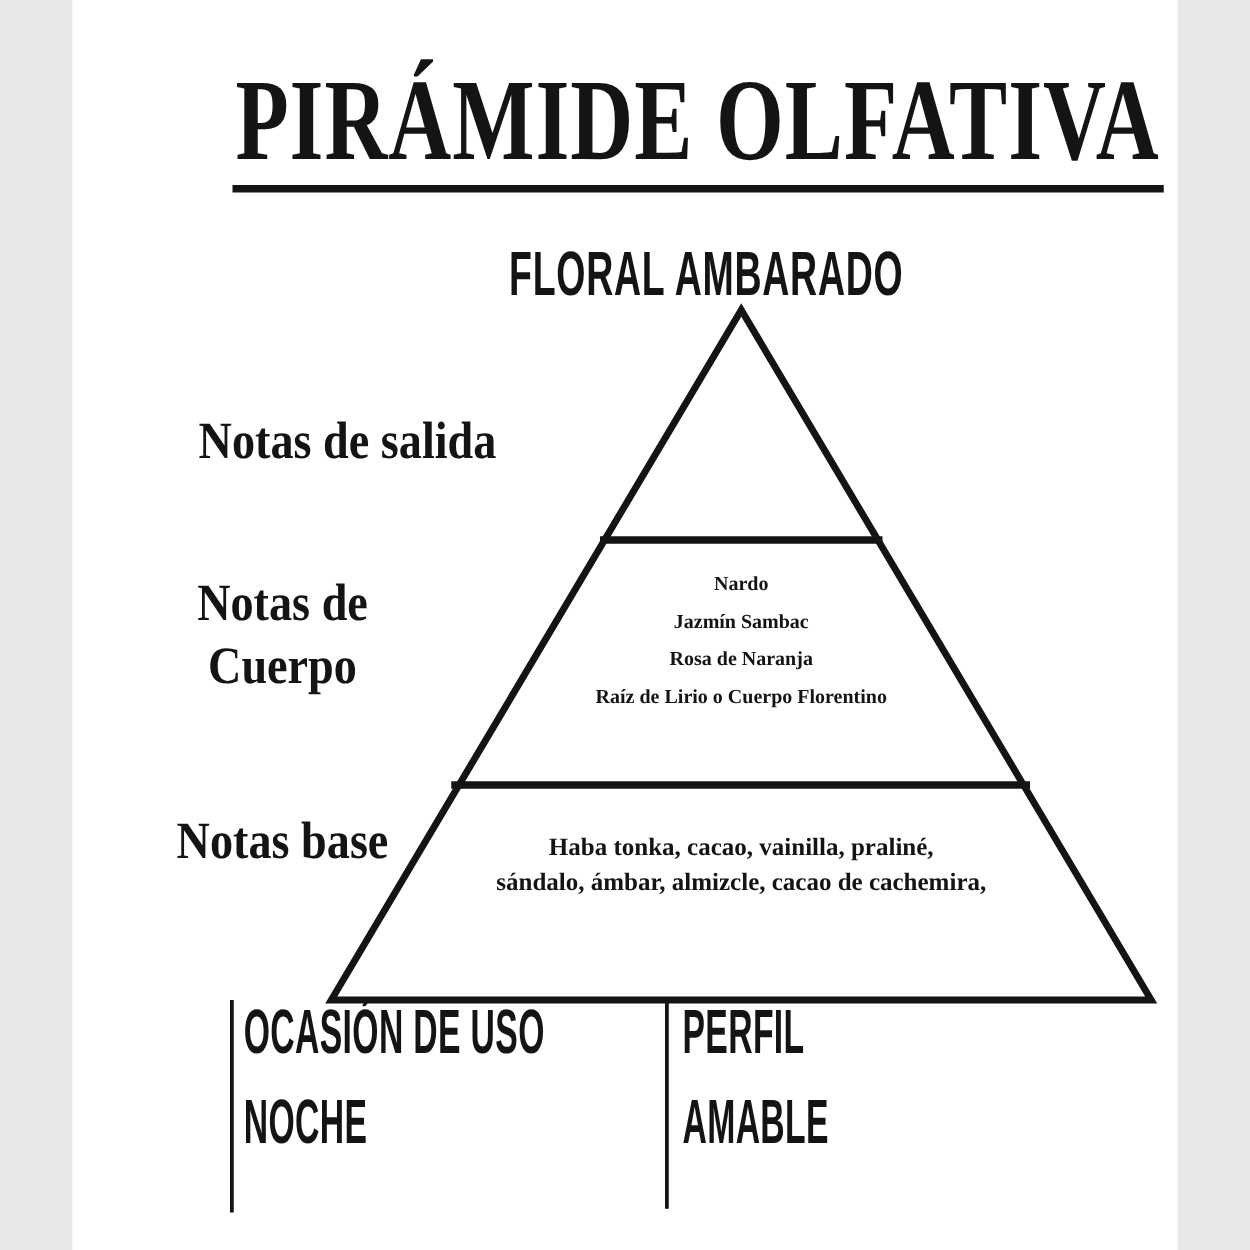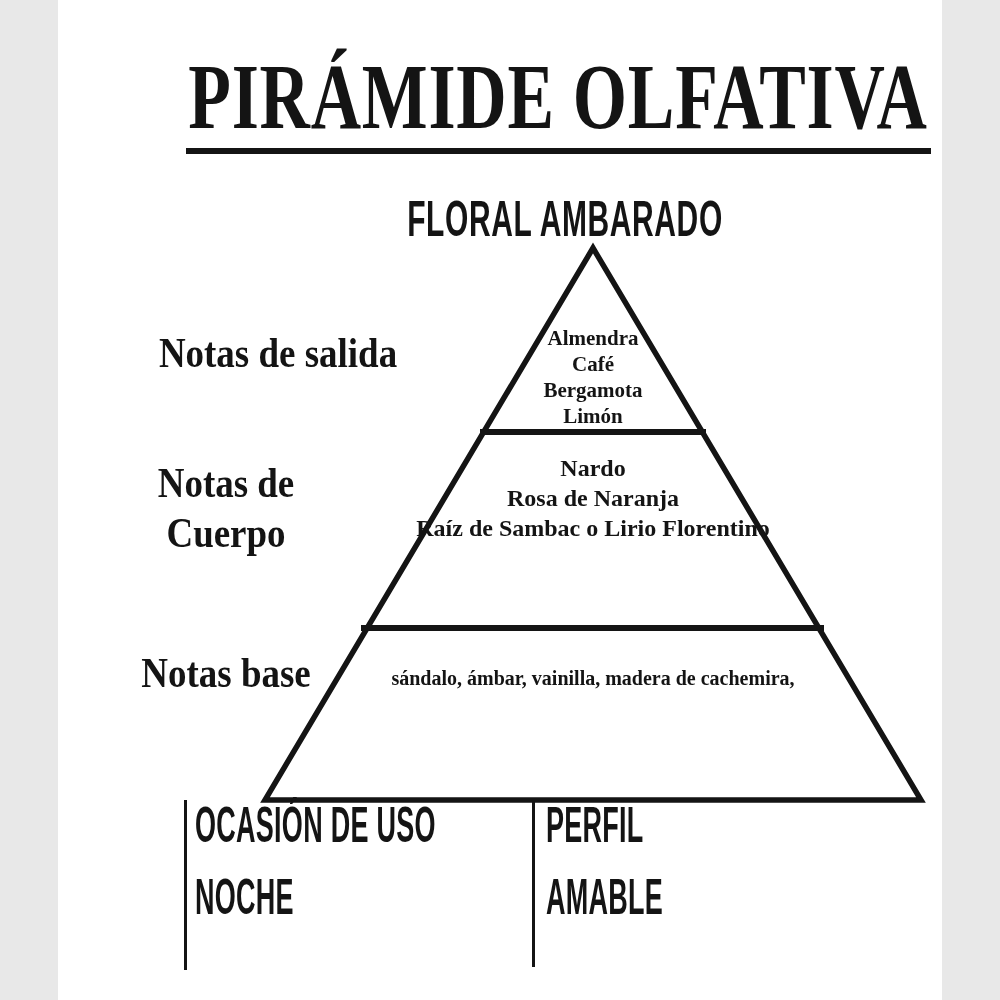--- a/index.html
+++ b/index.html
@@ -39,21 +39,21 @@
   }
   
   .pyramid-svg{position:absolute;top:0;left:0;}
   .pyramid-svg polygon{fill:none;stroke:var(--ink);stroke-width:5.5;stroke-linejoin:miter;}
   .pyramid-svg line{stroke:var(--ink);stroke-width:6;}
   .notes{
     position:absolute;left:535px;transform:translateX(-50%);
     text-align:center;font-weight:700;white-space:nowrap;
   }
   .notes-top{top:325px;font-size:21px;line-height:26px;}
-  .notes-mid{top:453px;font-size:24px;line-height:30px;}
+  .notes-mid{top:453px;font-size:16px;line-height:30px;}
   .notes-base{top:664px;font-size:20px;line-height:28px;}
   
   .side-label{
     position:absolute;text-align:center;font-weight:700;
     font-size:42px;line-height:1;white-space:nowrap;
   }
   .side-label.two-line{line-height:50px;}
   .lbl-top{top:332px;left:220px;transform:translateX(-50%) scaleX(0.88);}
   .lbl-mid{top:458px;left:168px;transform:translateX(-50%) scaleX(0.88);}
   .lbl-base{top:652px;left:168px;transform:translateX(-50%) scaleX(0.88);}
@@ -82,35 +82,31 @@
   <div class="title-underline"></div>
 
   <div class="subtitle">FLORAL AMBARADO</div>
 
   <svg class="pyramid-svg" width="1000" height="1000" viewBox="0 0 1000 1000">
     <polygon points="535,248 207,800 863,800"></polygon>
     <line x1="422" y1="432" x2="648" y2="432"></line>
     <line x1="303" y1="628" x2="766" y2="628"></line>
   </svg>
 
-  <div class="notes notes-top">
-    <div>Almendra</div>
-    <div>Café</div>
-    <div>Bergamota</div>
-    <div>Limón</div>
-  </div>
 
   <div class="notes notes-mid">
     <div>Nardo</div>
+    <div>Jazmín Sambac</div>
     <div>Rosa de Naranja</div>
-    <div>Raíz de Sambac o Lirio Florentino</div>
+    <div>Raíz de Lirio o Cuerpo Florentino</div>
   </div>
 
   <div class="notes notes-base">
-    <div>sándalo, ámbar, vainilla, madera de cachemira,</div>
+    <div>Haba tonka, cacao, vainilla, praliné,</div>
+    <div>sándalo, ámbar, almizcle, cacao de cachemira,</div>
   </div>
 
   <div class="side-label lbl-top">Notas de salida</div>
   <div class="side-label lbl-mid two-line">
     <div>Notas de</div>
     <div>Cuerpo</div>
   </div>
   <div class="side-label lbl-base">Notas base</div>
 
   <div class="vline vline-left"></div>

